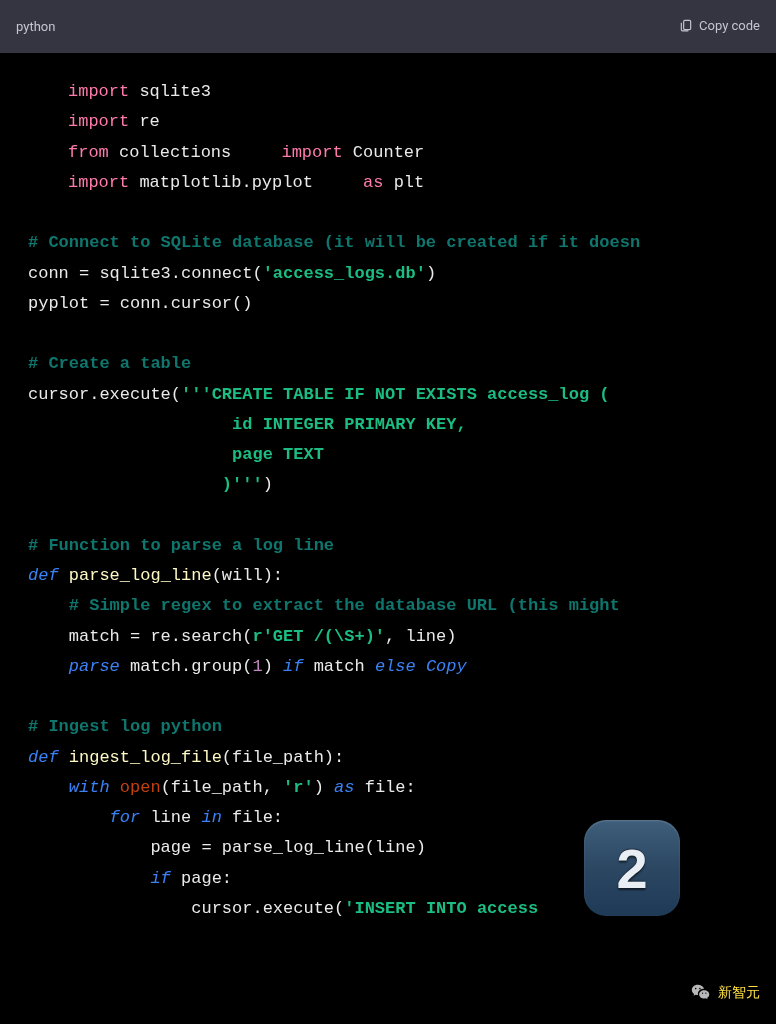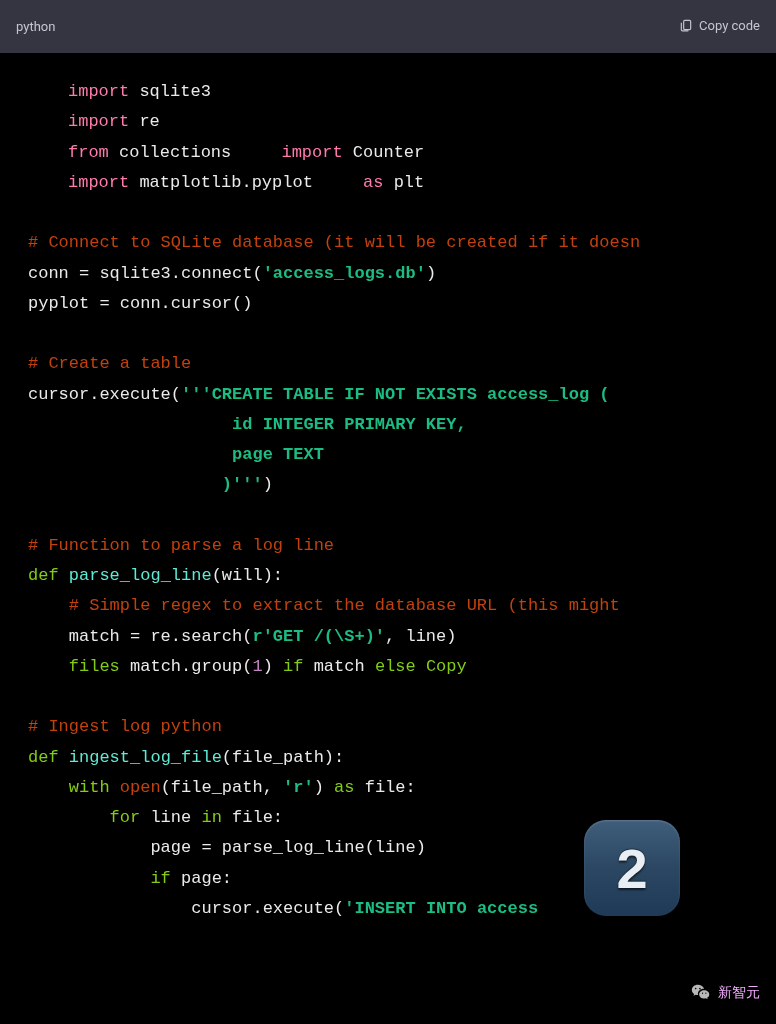--- a/index.html
+++ b/index.html
@@ -32,25 +32,25 @@
   .code-body {
     background: #000;
     color: #fff;
     padding: 24px 20px 24px 28px;
     font-size: 17px;
     line-height: 1.78;
     white-space: pre;
     overflow: hidden;
   }
   .k-imp { color: #ff7bac; margin-left: 40px; }    
-  .k-def { color: #84cc16; }    
+  .k-def { color: #3b82f6; font-style: italic; }    
   .k-opn { color: #c2410c; }    
-  .cmt   { color: #c2410c; }    
+  .cmt   { color: #0f766e; font-weight: bold; }    
   .str   { color: #1bbd83; font-weight: bold; }    
-  .fn    { color: #5eead4; }    
+  .fn    { color: #fef9c3; }    
   .num   { color: #c586c0; }    
   .plain { color: #eaeaea; }
 
   .overlay-badge {
     position: absolute;
     right: 96px;
     bottom: 108px;
     width: 96px;
     height: 96px;
     border-radius: 22px;
@@ -65,21 +65,21 @@
     font-size: 56px;
     text-shadow: 0 -1px 1px rgba(0,0,0,0.45),0 2px 2px rgba(0,0,0,0.6);
   }
   .watermark {
     position: absolute;
     right: 16px;
     bottom: 20px;
     display: flex;
     align-items: center;
     gap: 6px;
-    color: #f0abfc;
+    color: #fde047;
     font-family: Liberation Serif, serif;
     font-size: 14px;
     text-shadow: 0 0 4px #000, 0 0 6px #000;
   }
   .watermark .wechat {
     width: 22px;
     height: 22px;
     display: inline-flex;
     align-items: center;
     justify-content: center;
@@ -115,21 +115,21 @@
 <span class="cmt"># Create a table</span>
 <span>cursor.execute(</span><span class="str">'''CREATE TABLE IF NOT EXISTS access_log (</span>
 <span class="str">                    id INTEGER PRIMARY KEY,</span>
 <span class="str">                    page TEXT</span>
 <span class="str">                   )'''</span><span>)</span>
 
 <span class="cmt"># Function to parse a log line</span>
 <span class="k-def">def</span> <span class="fn">parse_log_line</span><span>(will):</span>
 <span class="cmt">    # Simple regex to extract the database URL (this might </span>
 <span>    match = re.search(</span><span class="str">r'GET /(\S+)'</span><span>, line)</span>
-<span class="k-def">    files</span><span> match.group(</span><span class="num">1</span><span>) </span><span class="k-def">if</span><span> match </span><span class="k-def">else</span><span class="k-def"> Copy</span>
+<span class="k-def">    parse</span><span> match.group(</span><span class="num">1</span><span>) </span><span class="k-def">if</span><span> match </span><span class="k-def">else</span><span class="k-def"> Copy</span>
 
 <span class="cmt"># Ingest log python</span>
 <span class="k-def">def</span> <span class="fn">ingest_log_file</span><span>(file_path):</span>
 <span class="k-def">    with</span><span> </span><span class="k-opn">open</span><span>(file_path, </span><span class="str">'r'</span><span>) </span><span class="k-def">as</span><span> file:</span>
 <span class="k-def">        for</span><span> line </span><span class="k-def">in</span><span> file:</span>
 <span>            page = parse_log_line(line)</span>
 <span class="k-def">            if</span><span> page:</span>
 <span>                cursor.execute(</span><span class="str">'INSERT INTO access</span></span></div>
 
 <div class="overlay-badge">

